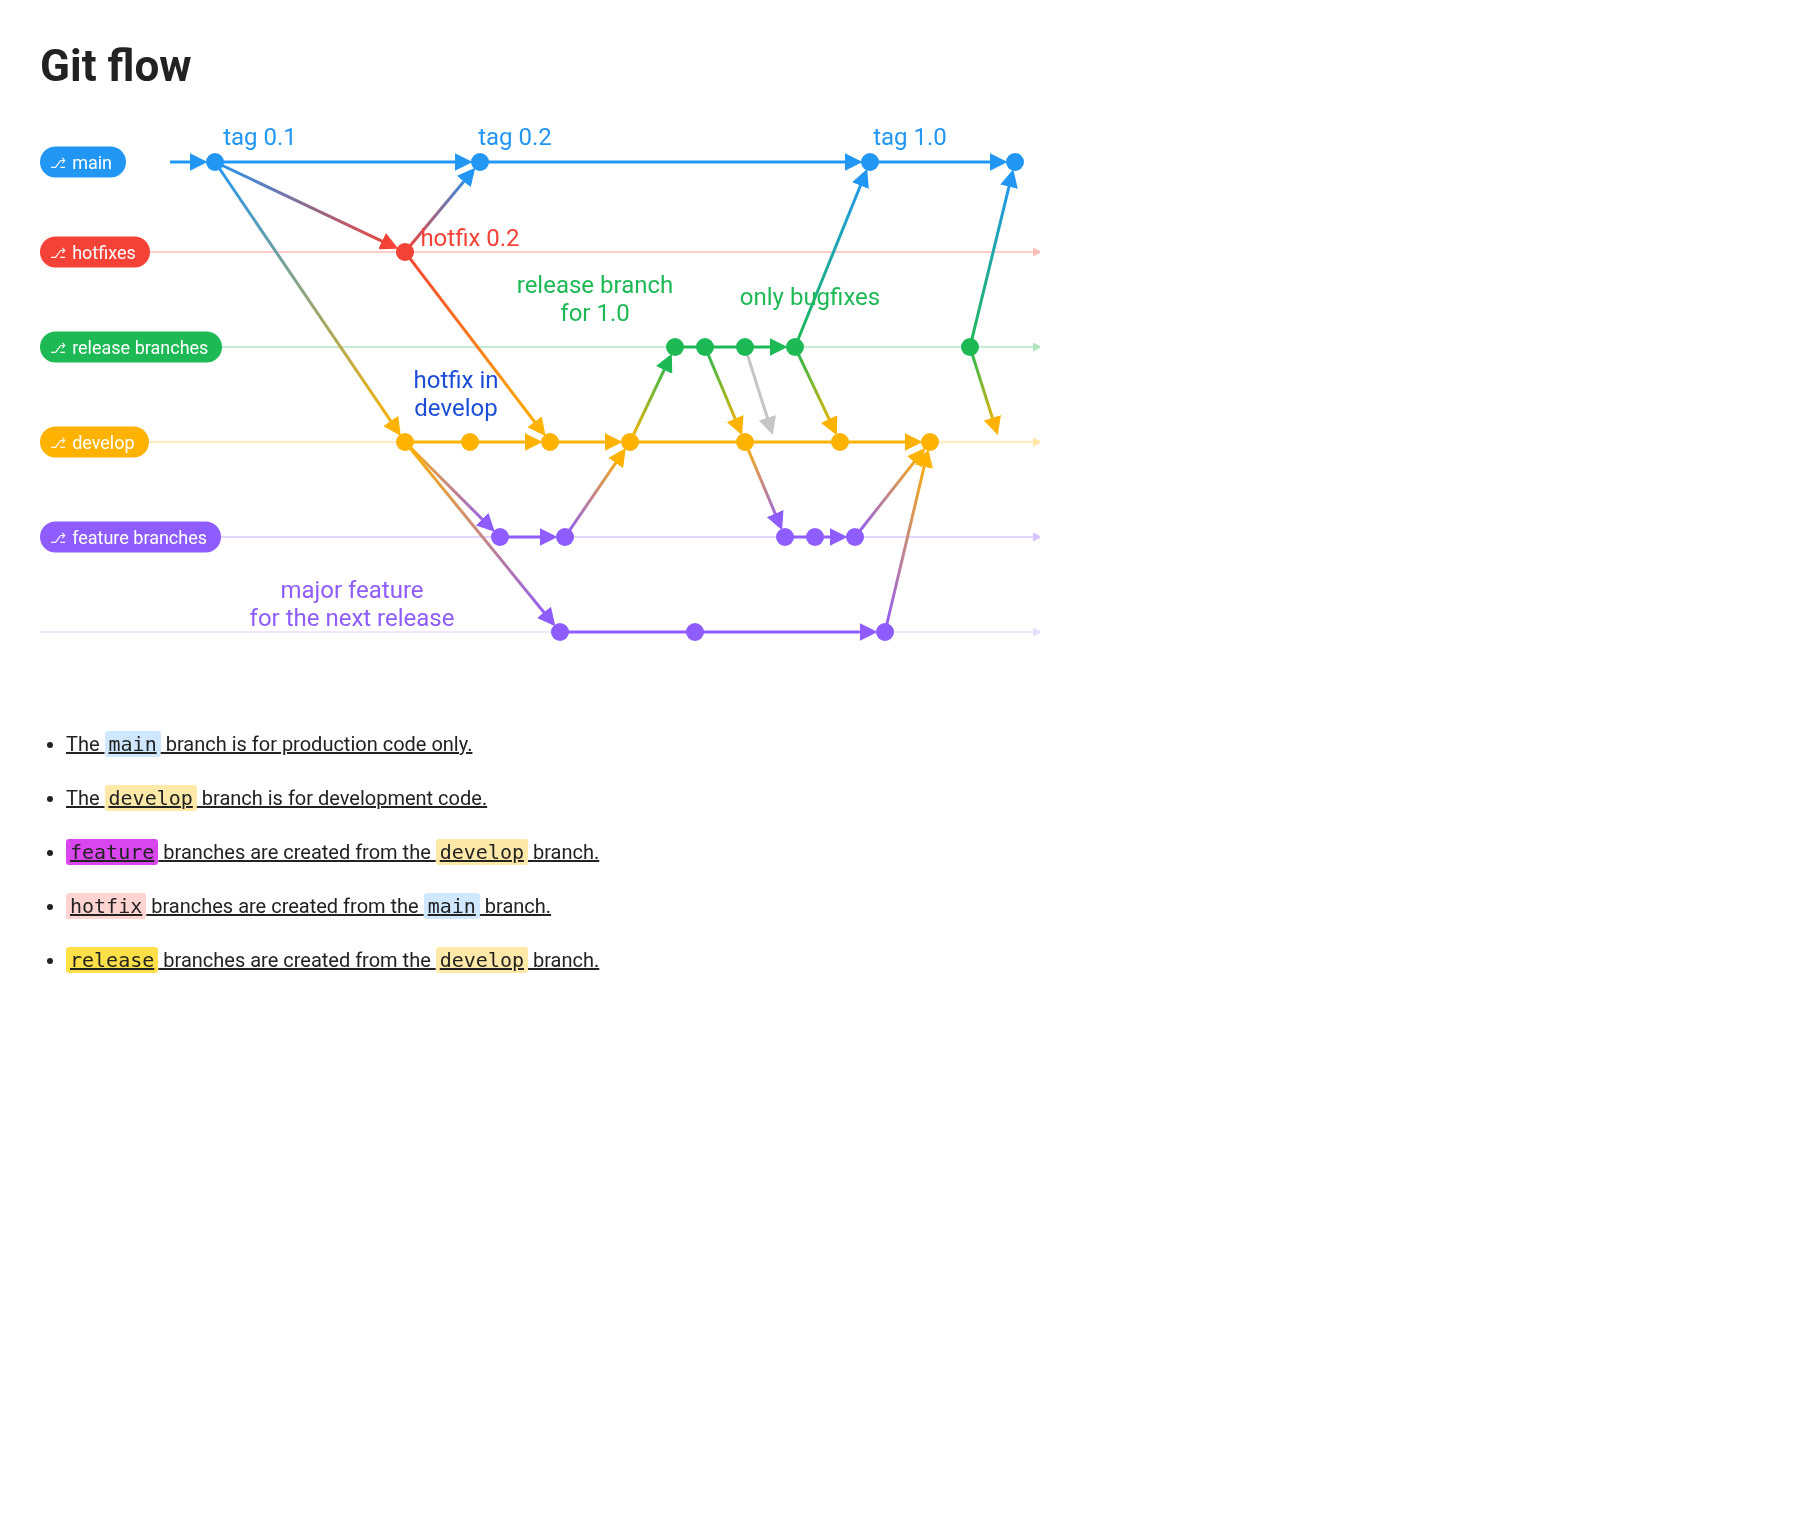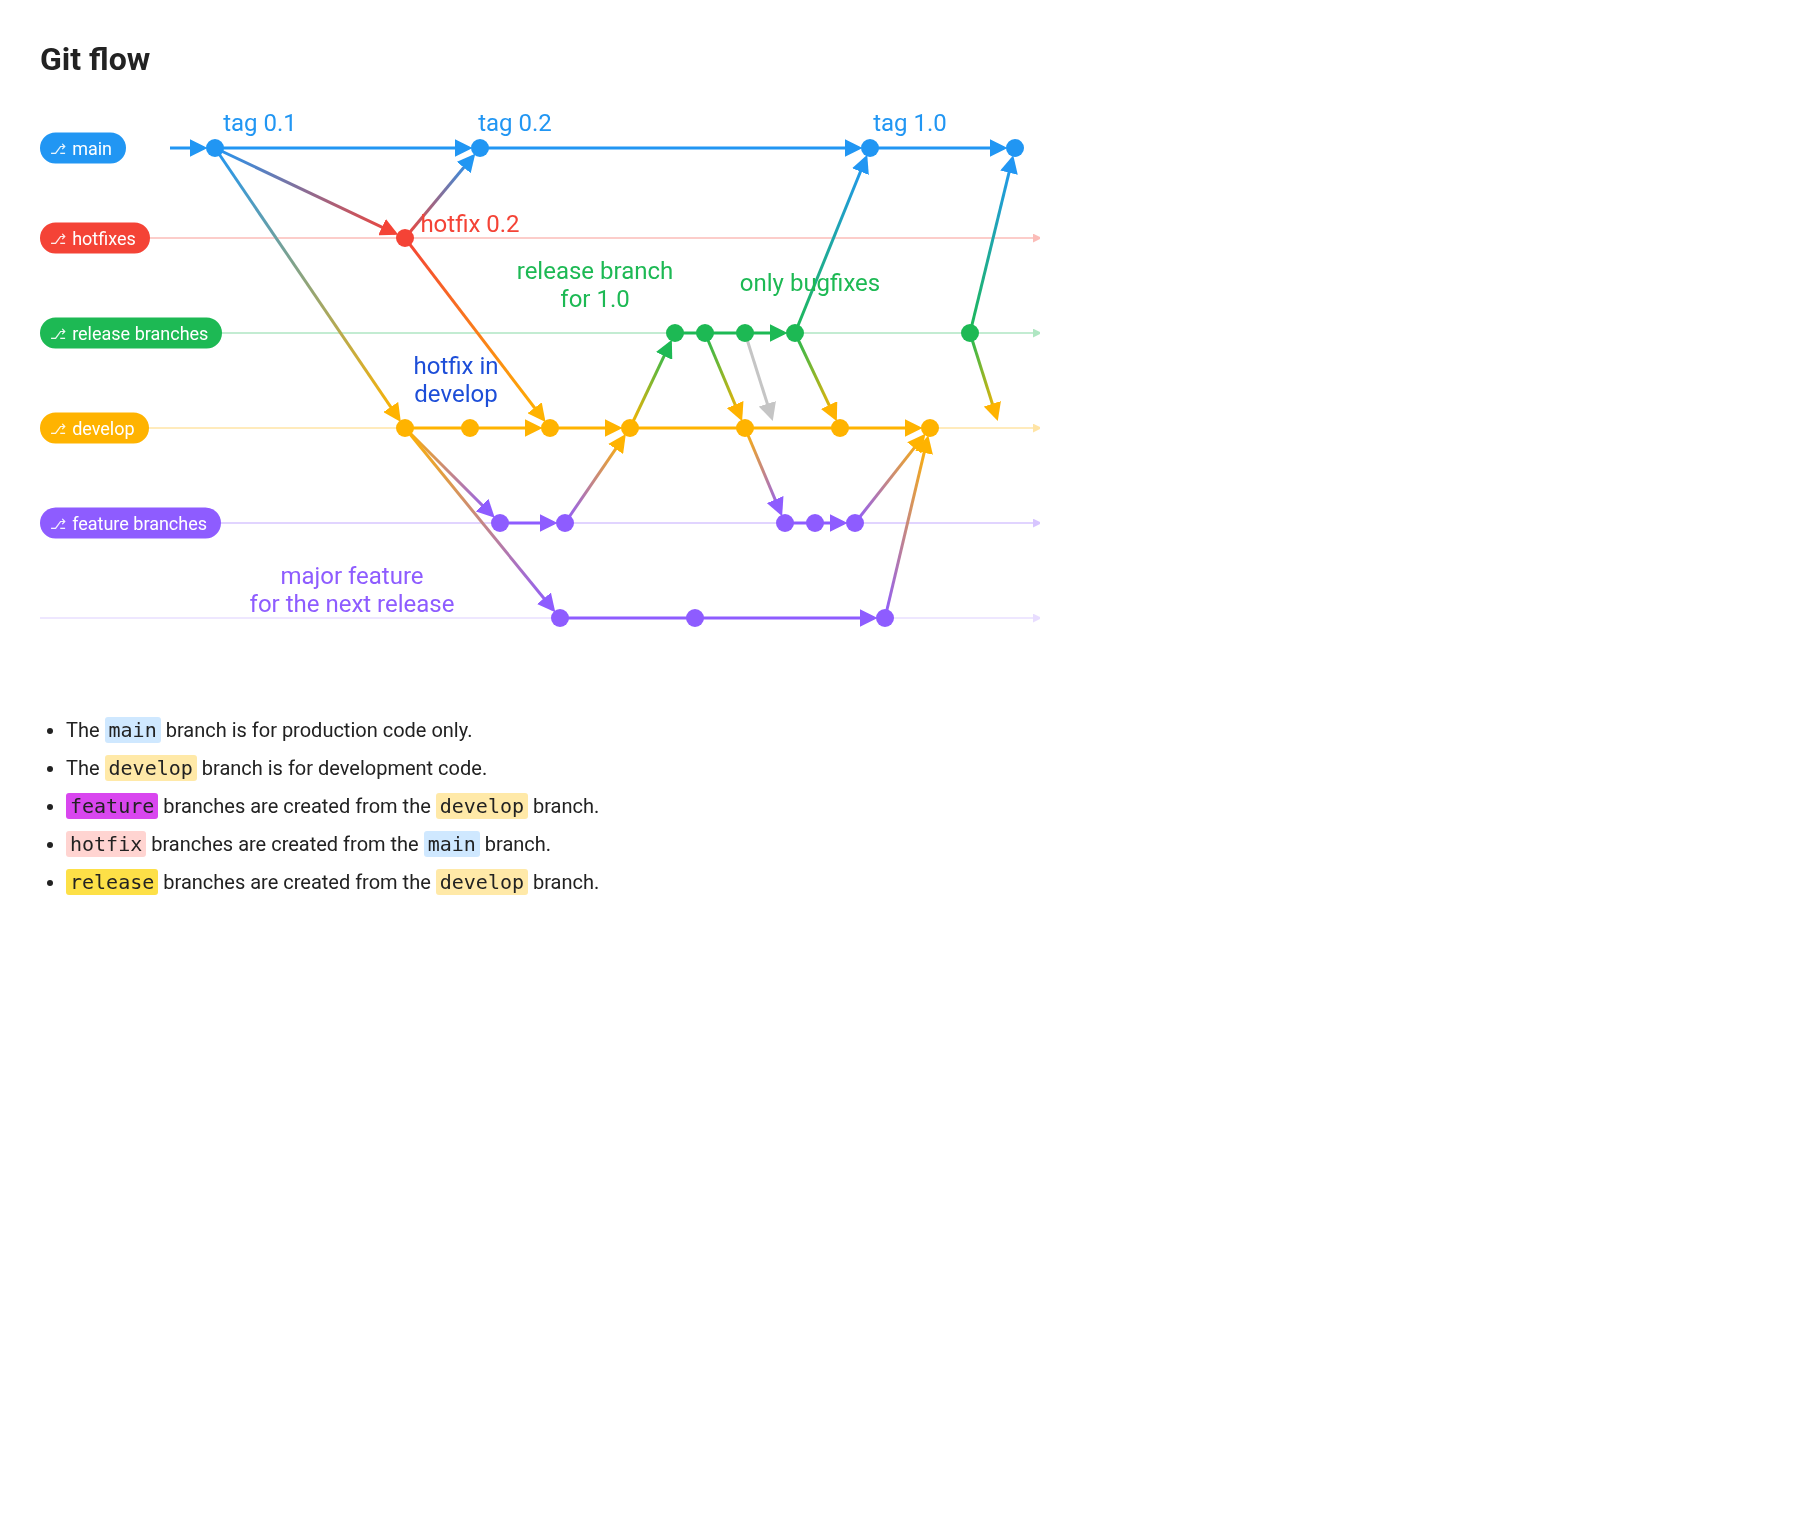--- a/index.html
+++ b/index.html
@@ -14,21 +14,21 @@
   body {
     margin: 0;
     padding: 40px 40px 60px 40px;
     background: #fff;
     font-family: -apple-system, BlinkMacSystemFont, "Segoe UI", Roboto,
                  "Helvetica Neue", Arial, sans-serif;
     color: var(--text);
     font-size: 20px;
   }
   h1#title {
-    font-size: 32px;
+    font-size: 44px;
     font-weight: 700;
     margin: 0 0 30px 0;
   }
 
   
   #diagram {
     position: relative;
     width: 1000px;
     height: 560px;
   }
@@ -54,21 +54,21 @@
     transform: translate(-50%, -100%);
     text-align: center;
     line-height: 1.15;
   }
 
   
   ul#bullets {
     margin: 50px 0 0 0;
     padding-left: 26px;
   }
-  ul#bullets li { margin: 14px 0; }
+  ul#bullets li { margin: 30px 0; text-decoration: underline; }
   code.tag {
     font-family: ui-monospace, Menlo, Consolas, monospace;
     padding: 1px 4px;
     border-radius: 3px;
   }
   .tag-main    { background:#cfe8ff; }
   .tag-develop { background:#ffe9a8; }
   .tag-feature { background:#d946ef; }
   .tag-hotfix  { background:#ffd4d1; }
   .tag-release { background:#fde047; }

